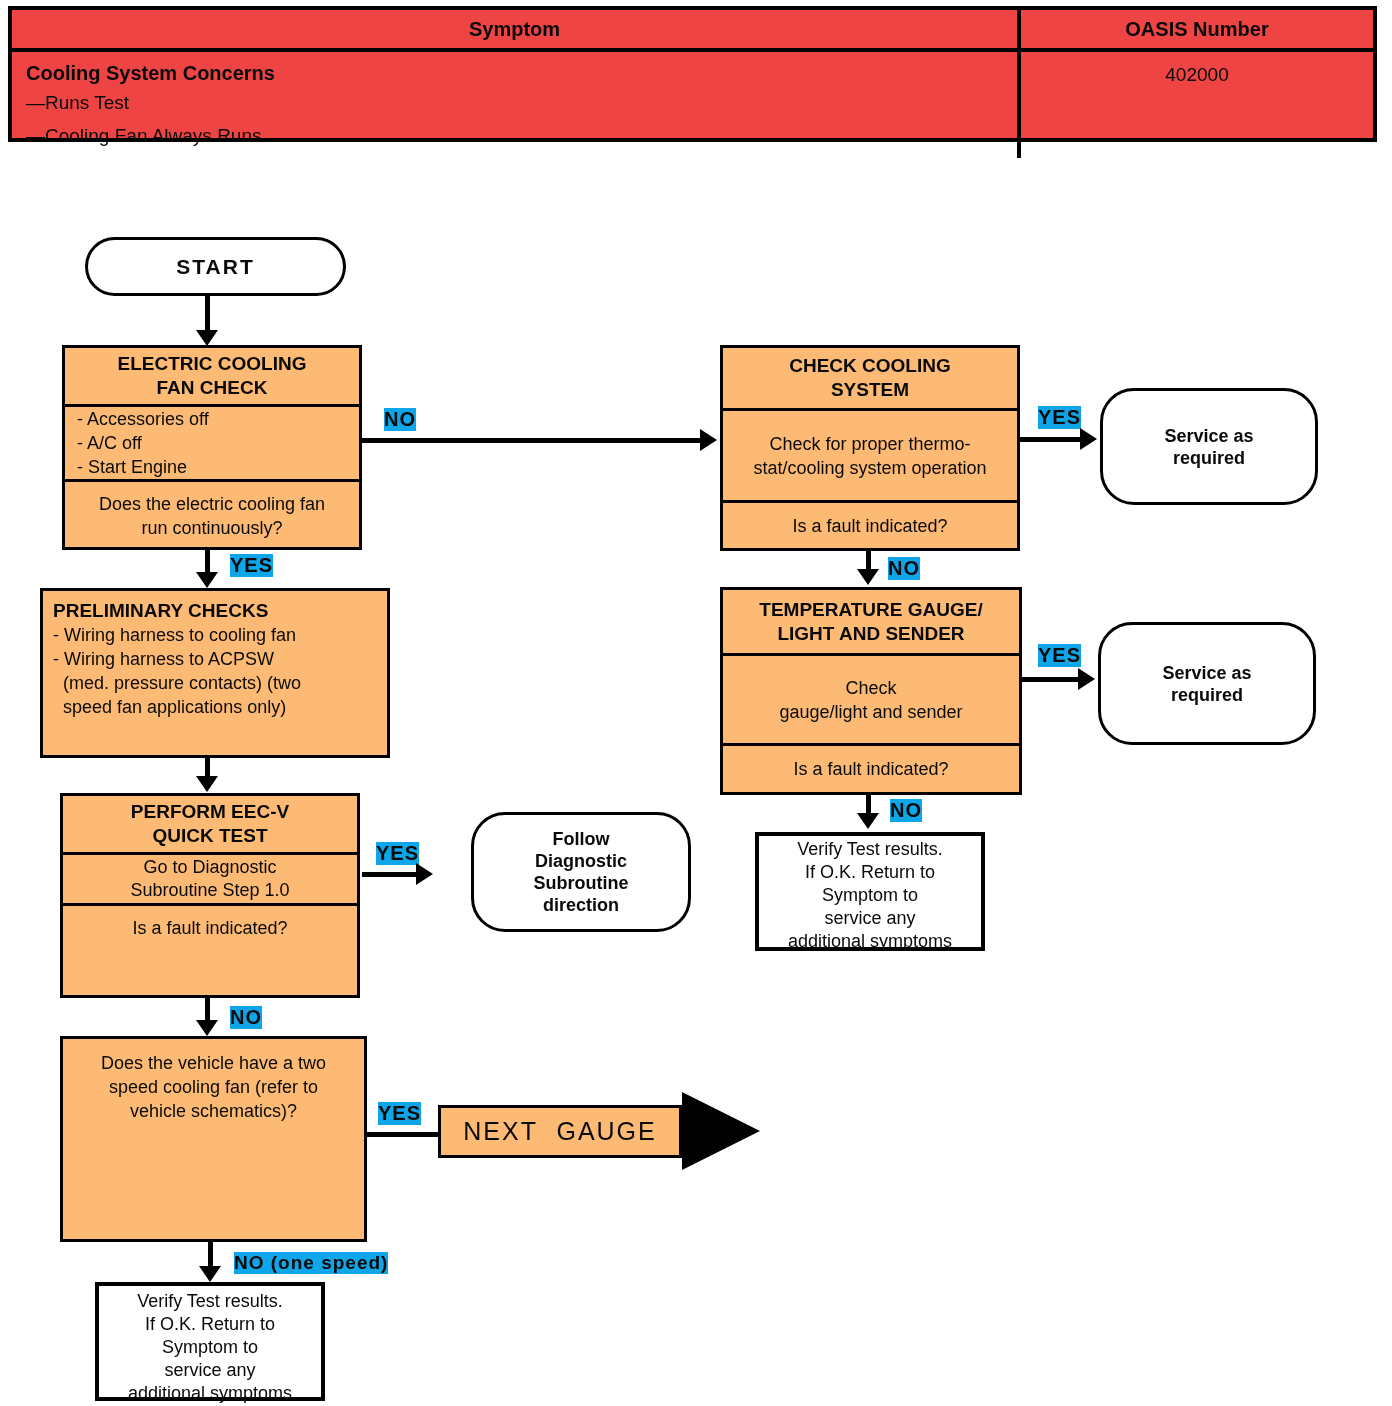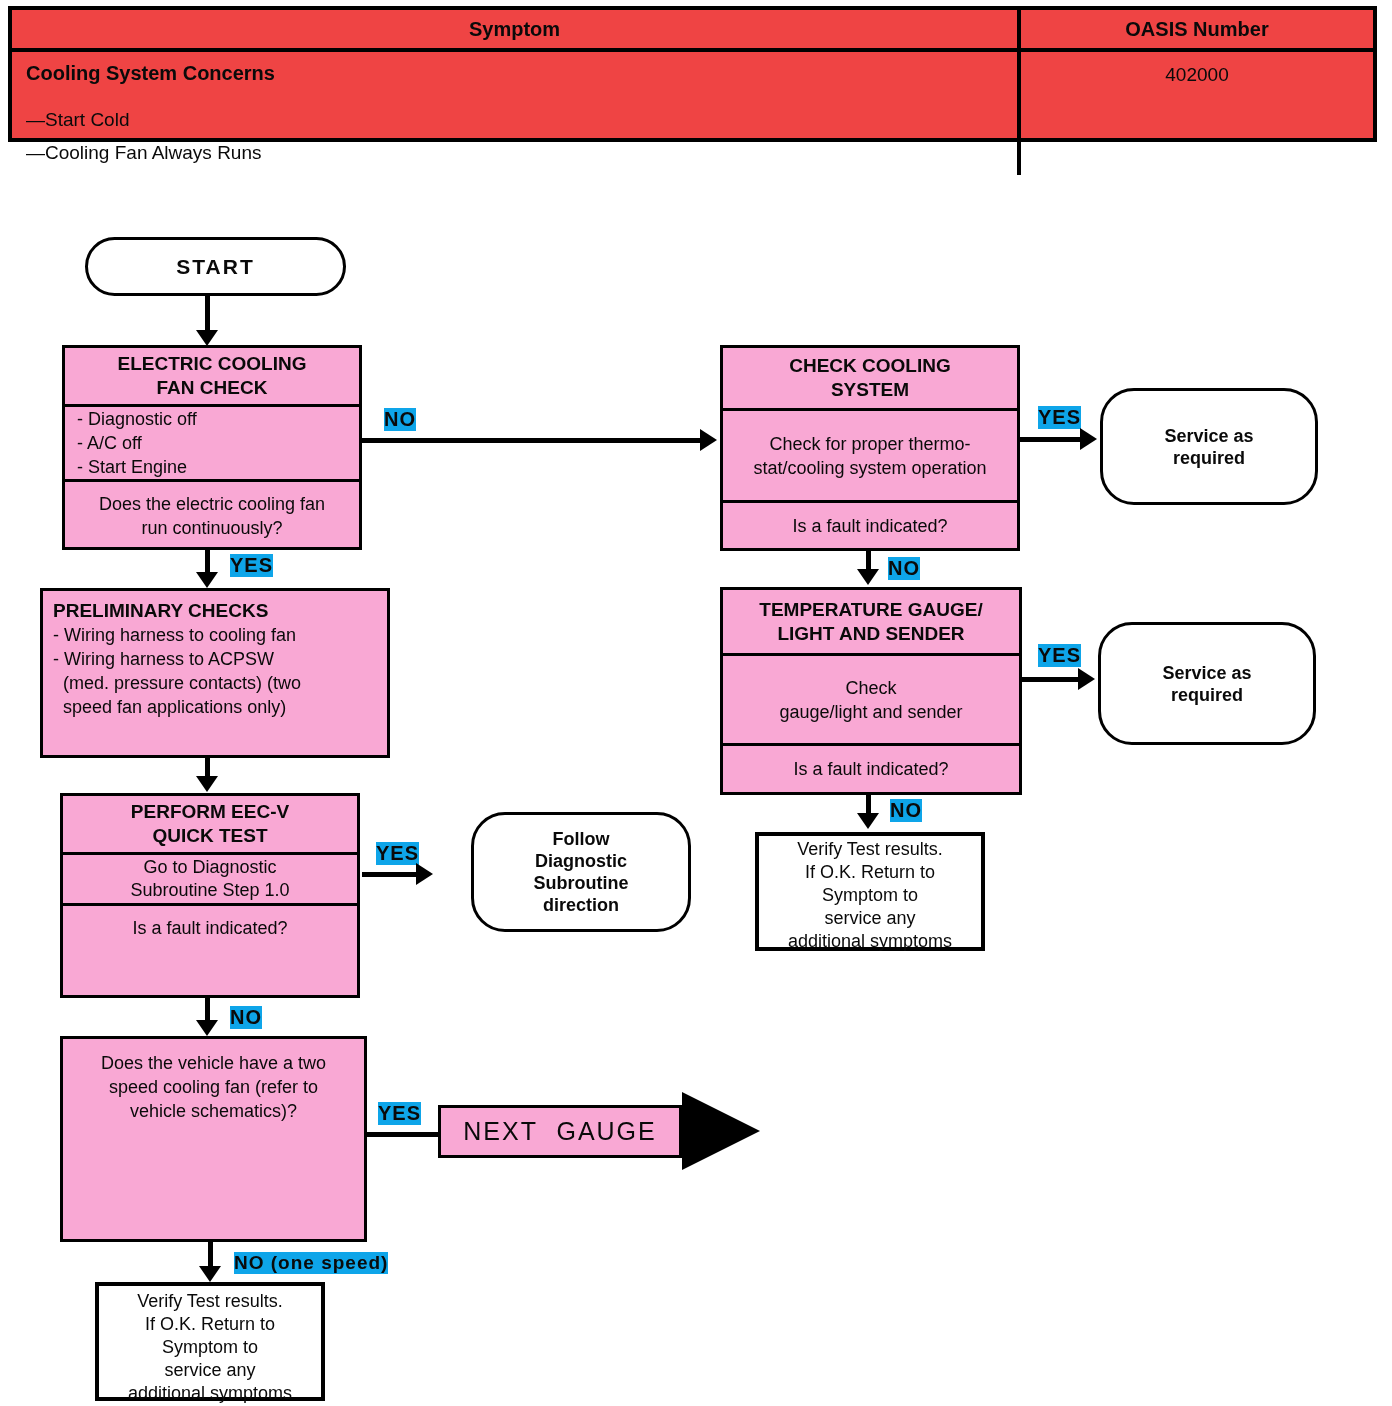--- a/index.html
+++ b/index.html
@@ -9,26 +9,26 @@
   
   #symptom-table{position:absolute;left:8px;top:6px;width:1369px;height:136px;
       border:4px solid #000;display:flex;flex-direction:column;box-sizing:border-box;background:#ef4444;}
   .t-row{display:flex;flex:1;}
   .t-head{flex:0 0 38px;border-bottom:4px solid #000;}
   .t-cell-sym{flex:0 0 1005px;box-sizing:border-box;}
   .t-cell-oasis{flex:1;border-left:4px solid #000;box-sizing:border-box;}
   .t-header-txt{display:flex;align-items:center;justify-content:center;
       font-weight:700;font-size:20px;height:100%;}
   .t-body-sym{padding:10px 4px 0 14px;}
-  .t-title{font-weight:700;font-size:20px;margin-bottom:24px;}
+  .t-title{font-weight:700;font-size:20px;margin-bottom:7px;}
   .t-item{font-size:19px;margin-bottom:11px;}
   .t-oasis-val{text-align:center;padding-top:12px;font-size:19px;}
 
   
-  .box{position:absolute;border:3px solid #000;background:#f9a8d4;
+  .box{position:absolute;border:3px solid #000;background:#fdba74;
        display:flex;flex-direction:column;box-sizing:border-box;}
   .sec{box-sizing:border-box;}
   .ml{white-space:pre-line;}
   .pre{white-space:pre-wrap;}
   .sec-title{font-weight:700;font-size:19px;line-height:24px;text-align:center;
        border-bottom:3px solid #000;display:flex;align-items:center;justify-content:center;}
   .sec-mid{font-size:18px;line-height:24px;border-bottom:3px solid #000;
        display:flex;flex-direction:column;justify-content:center;}
   .sec-q{font-size:18px;line-height:24px;text-align:center;flex:1;}
   .pill{position:absolute;border:3px solid #000;border-radius:34px;background:#fff;
@@ -54,37 +54,37 @@
 <div id="page">
 
   <div id="symptom-table">
     <div class="t-row t-head">
       <div class="t-cell-sym t-header-txt">Symptom</div>
       <div class="t-cell-oasis t-header-txt">OASIS Number</div>
     </div>
     <div class="t-row">
       <div class="t-cell-sym t-body-sym">
         <div class="t-title">Cooling System Concerns</div>
-        <div class="t-item">—Start Cold</div>
+        <div class="t-item">—Runs Test</div>
         <div class="t-item">—Cooling Fan Always Runs</div>
       </div>
       <div class="t-cell-oasis">
         <div class="t-oasis-val">402000</div>
       </div>
     </div>
   </div>
 
   <div class="pill" style="left:85px;top:237px;width:261px;height:59px;border-radius:30px;font-size:21px;letter-spacing:2px;">START</div>
   <div class="vline" style="left:205px;top:296px;height:36px;"></div>
   <div class="head-down" style="left:196px;top:330px;"></div>
 
   <div class="box" style="left:62px;top:345px;width:300px;height:205px;">
     <div class="sec sec-title ml" style="flex:0 0 59px;">ELECTRIC COOLING
 FAN CHECK</div>
-    <div class="sec sec-mid ml" style="flex:0 0 73px;padding-left:12px;">- Diagnostic off
+    <div class="sec sec-mid ml" style="flex:0 0 73px;padding-left:12px;">- Accessories off
 - A/C off
 - Start Engine</div>
     <div class="sec sec-q ml" style="padding-top:10px;">Does the electric cooling fan
 run continuously?</div>
   </div>
 
   <div class="lbl" style="left:384px;top:408px;">NO</div>
   <div class="hline" style="left:362px;top:438px;width:340px;"></div>
   <div class="head-right" style="left:700px;top:429px;"></div>
 

